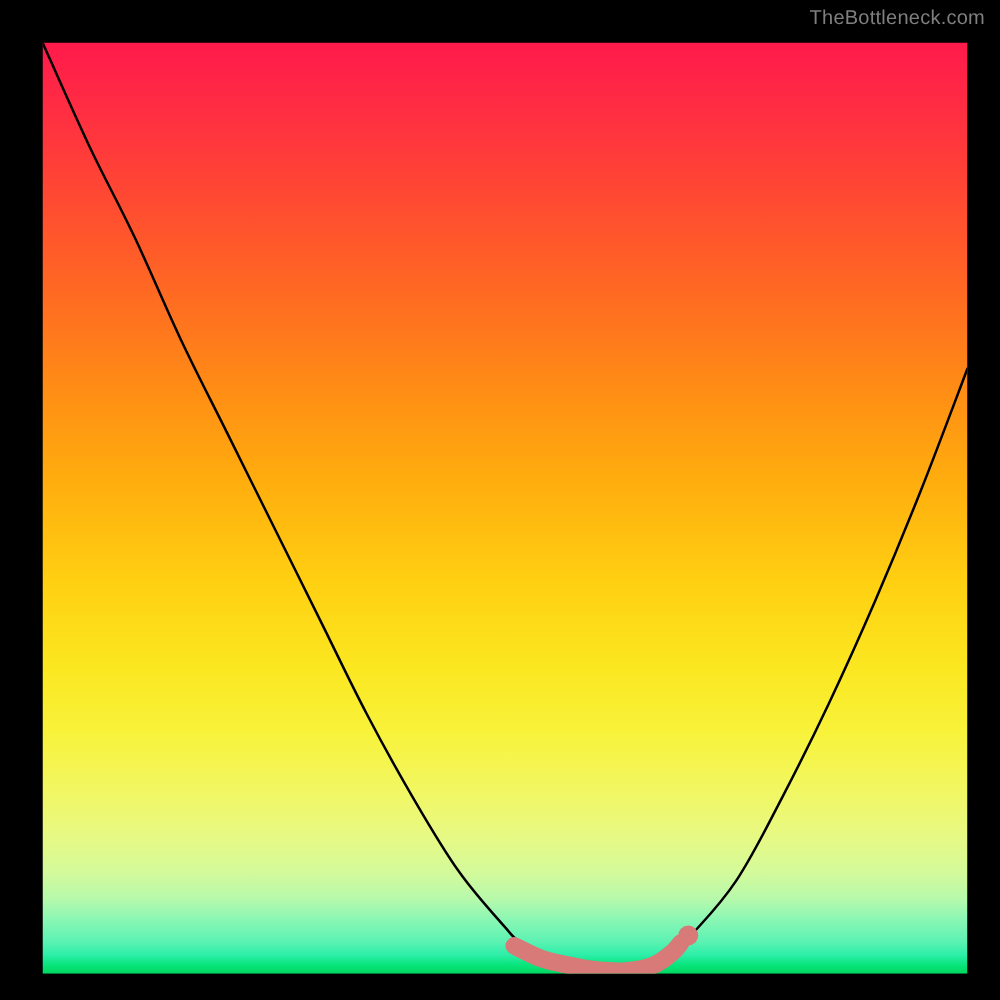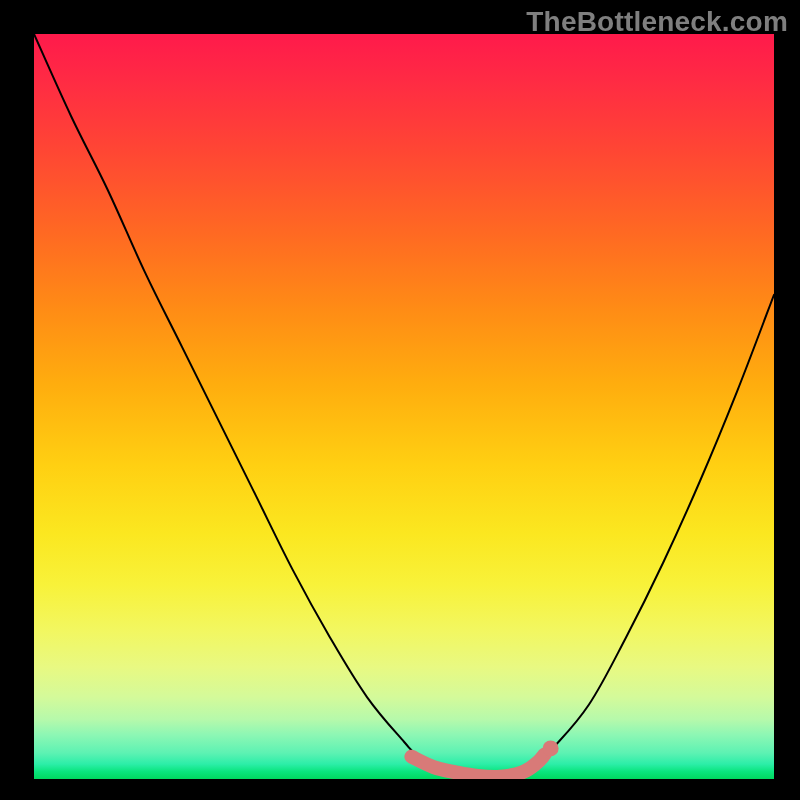--- a/index.html
+++ b/index.html
@@ -54,23 +54,23 @@
   }
   .curve-canvas {
     position: absolute;
     inset: 0;
   }
   .watermark {
     position: absolute;
     top: 6px;
     right: 12px;
     color: #7f7f7f;
-    font-size: 28px;
+    font-size: 16px;
     letter-spacing: 0.2px;
-    font-weight: 700;
+    font-weight: 400;
   }
 </style>
 </head>
 <body>
 
 <div class="frame">
   <div class="plot-area">
     <div class="gradient"></div>
     <svg class="curve-canvas" viewBox="0 0 740 745" preserveAspectRatio="none">
       <path id="curve-path" fill="none" stroke-width="2" stroke-linecap="round" stroke-linejoin="round" d="M 0.00 0.00 C 6.66 14.75, 23.68 53.79, 37.00 81.95 C 50.32 110.11, 60.68 128.29, 74.00 156.45 C 87.32 184.61, 97.68 210.24, 111.00 238.40 C 124.32 266.56, 134.68 286.08, 148.00 312.90 C 161.32 339.72, 171.68 360.58, 185.00 387.40 C 198.32 414.22, 208.68 435.08, 222.00 461.90 C 235.32 488.72, 245.68 510.92, 259.00 536.40 C 272.32 561.88, 282.68 580.65, 296.00 603.45 C 309.32 626.25, 319.68 644.28, 333.00 663.05 C 346.32 681.82, 360.68 697.02, 370.00 707.75 C 379.32 718.48, 378.14 717.96, 384.80 722.65 C 391.46 727.34, 399.01 730.74, 407.00 733.83 C 414.99 736.91, 422.54 738.18, 429.20 739.78 C 435.86 741.39, 437.34 742.23, 444.00 742.76 C 450.66 743.30, 458.21 743.44, 466.20 742.76 C 474.19 742.09, 481.74 741.32, 488.40 739.04 C 495.06 736.76, 497.87 734.39, 503.20 730.10 C 508.53 725.81, 508.68 725.93, 518.00 715.20 C 527.32 704.47, 541.68 690.62, 555.00 670.50 C 568.32 650.38, 578.68 628.93, 592.00 603.45 C 605.32 577.97, 615.68 557.11, 629.00 528.95 C 642.32 500.79, 652.68 477.84, 666.00 447.00 C 679.32 416.16, 689.68 391.12, 703.00 357.60 C 716.32 324.07, 733.34 278.18, 740.00 260.75" stroke="#000000"></path>

